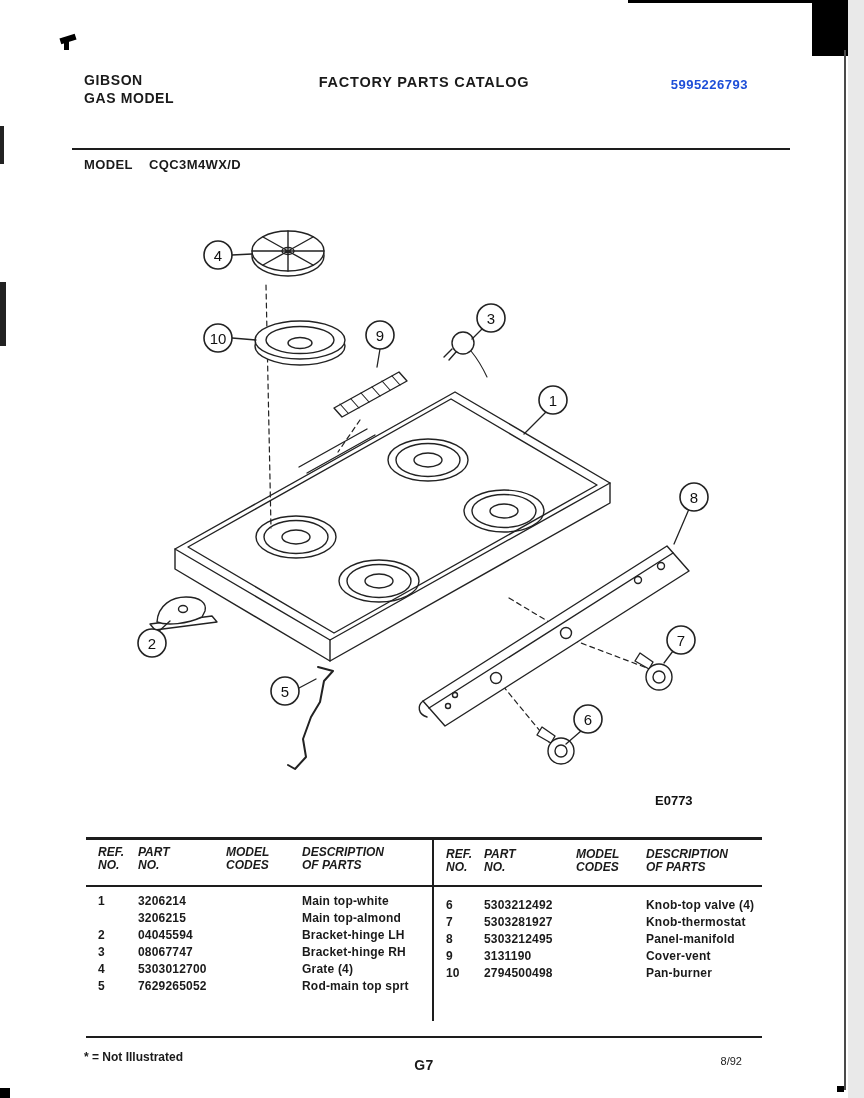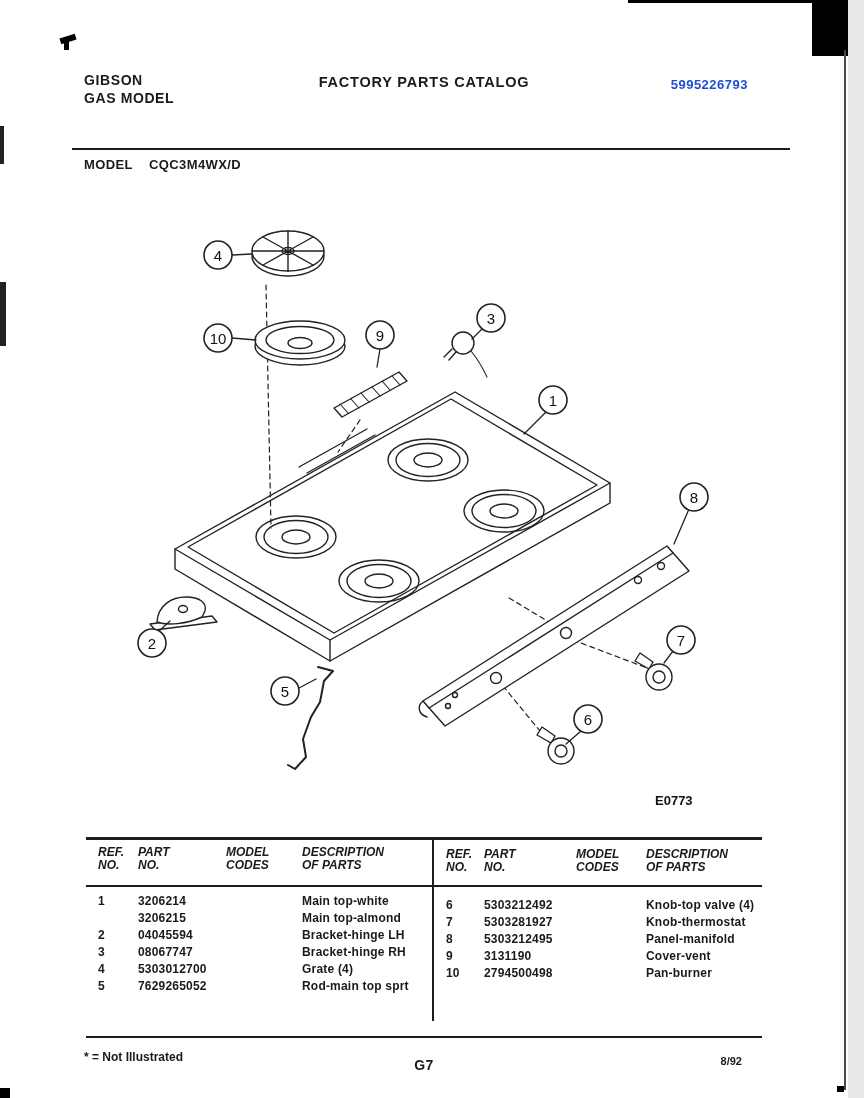--- a/index.html
+++ b/index.html
@@ -20,21 +20,21 @@
   .half-table .th{font-size:12px;font-weight:bold;line-height:13px;font-style:italic;}
   .half-table .td{font-size:12px;font-weight:bold;line-height:17px;
                   letter-spacing:0.2px;white-space:nowrap;}
   .left-table{left:98px;top:846px;grid-template-columns:40px 88px 76px 128px;
               grid-template-rows:47px;}
   .right-table{left:446px;top:848px;grid-template-columns:38px 92px 70px 118px;
                grid-template-rows:49px;}
   .footnote{position:absolute;left:84px;top:1050px;font-size:12px;font-weight:bold;}
   .pagecode{position:absolute;left:0;top:1050px;width:100%;text-align:center;
             font-size:14px;font-weight:bold;letter-spacing:0.5px;margin-top:7px;}
-  .datecode{position:absolute;right:106px;top:1055px;font-size:11px;font-weight:bold;text-align:right;}
+  .datecode{position:absolute;right:106px;top:1055px;font-size:11px;font-weight:normal;text-align:right;}
   .artifact{position:absolute;background:#000;}
 </style>
 </head>
 <body>
 
 <div class="page">
 
   <div class="artifact" style="right:0;top:0;width:36px;height:56px;"></div>
   <div class="artifact" style="right:0;top:0;width:220px;height:3px;"></div>
   <div class="artifact" style="right:2px;top:50px;width:2px;height:1040px;background:#4a4a4a;"></div>

